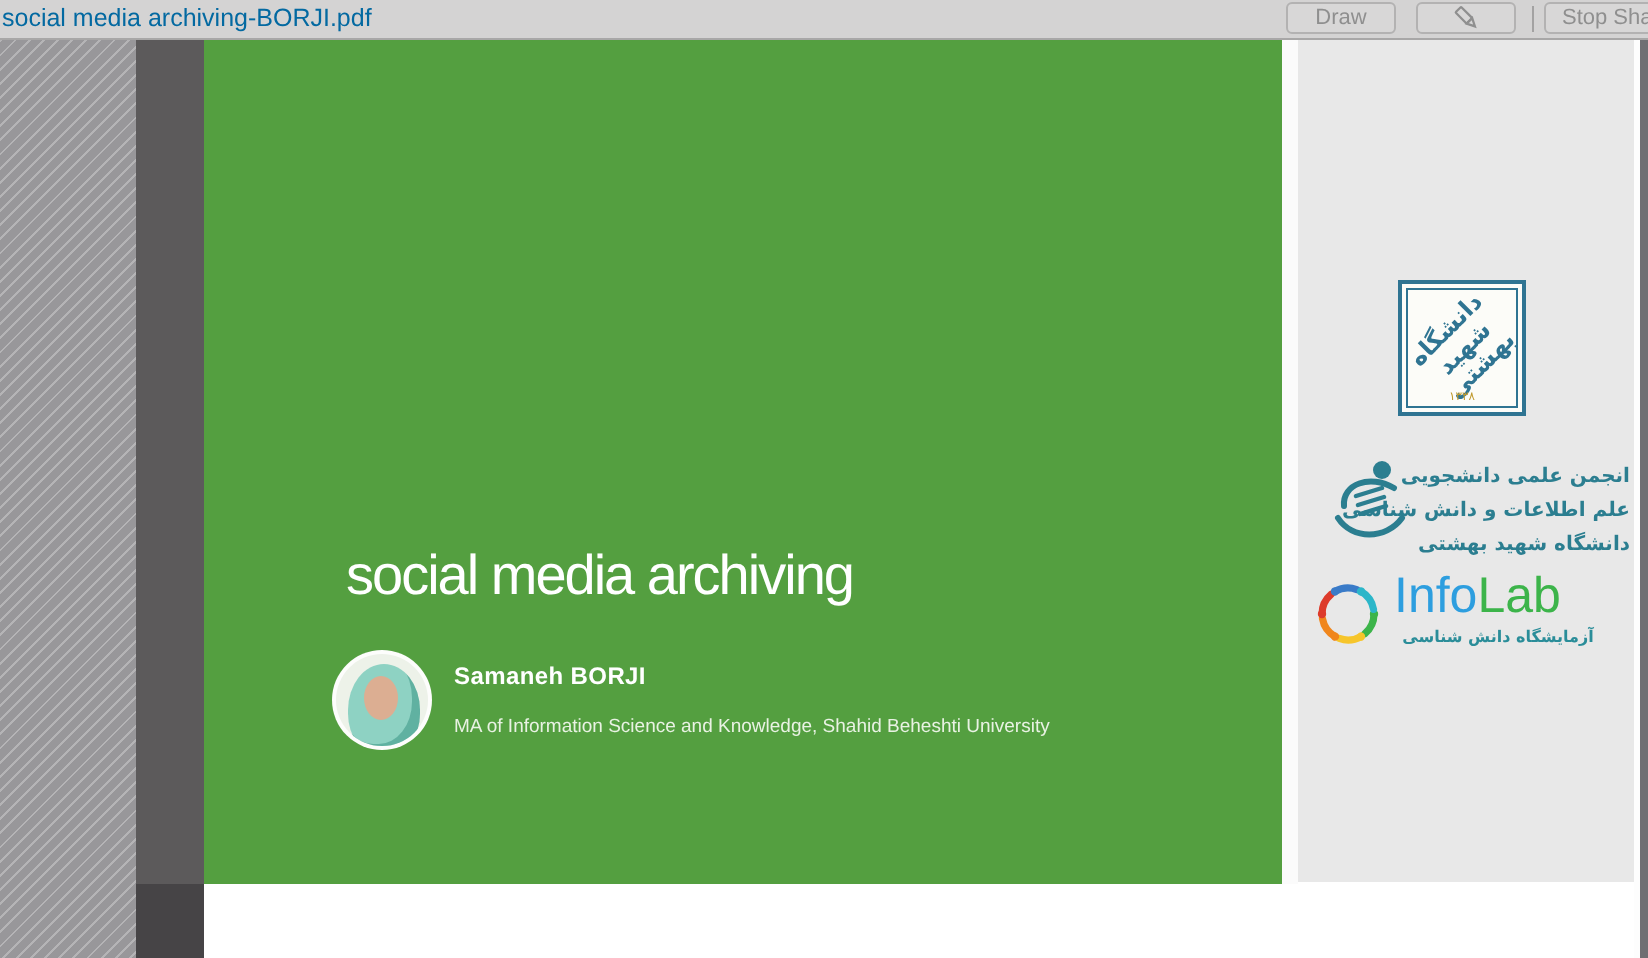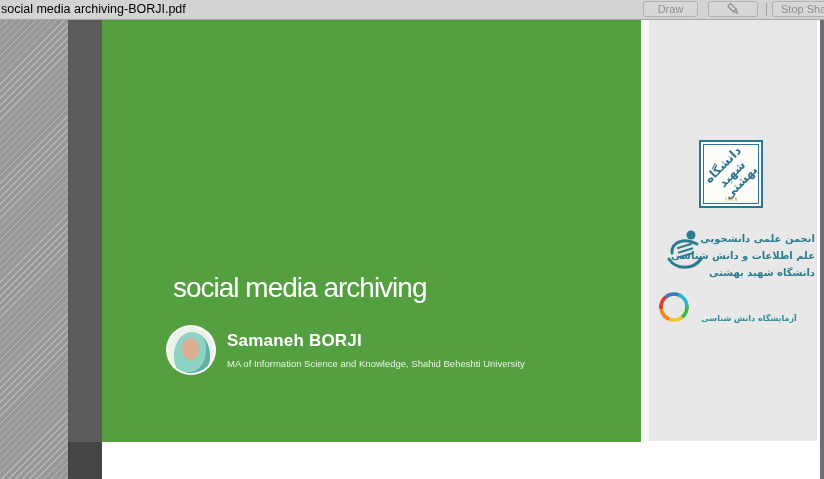--- a/index.html
+++ b/index.html
@@ -2,21 +2,21 @@
 <html><head>
 <meta charset="utf-8">
 <style>
   * { margin:0; padding:0; box-sizing:border-box; }
   html,body { width:824px; height:479px; overflow:hidden; background:#fff;
               font-family:"Liberation Sans", sans-serif; position:relative; }
 
   
   .titlebar { position:absolute; left:0; top:0; width:824px; height:20px;
               background:#d4d3d3; border-bottom:1px solid #a8a7a7; z-index:9; }
-  .filename { position:absolute; left:1px; top:2px; font-size:12.5px; color:#000000;
+  .filename { position:absolute; left:1px; top:2px; font-size:12.5px; color:#0369a1;
               white-space:nowrap; }
   .tb-btn  { position:absolute; top:1px; height:16px; border:1px solid #b3b2b2;
              border-radius:3px; background:rgba(255,255,255,0.10); color:#8f8f8f;
              font-size:11px; line-height:14px; text-align:center; cursor:default; }
   .btn-draw { left:643px; width:55px; }
   .btn-pen  { left:708px; width:50px; }
   .tb-sep   { position:absolute; left:766px; top:3px; width:1px; height:13px; background:#a3a2a2; }
   .btn-stop { left:772px; width:120px; text-align:left; padding-left:8px; }
 
   
@@ -42,21 +42,21 @@
                  letter-spacing:-1px; white-space:nowrap; }
   .avatar { position:absolute; left:64px; top:305px; width:50px; height:50px;
             border-radius:50%; background:#edf2e9; border:2px solid rgba(255,255,255,0.85);
             overflow:hidden; }
   .hijab  { position:absolute; left:6px; top:5px; width:36px; height:46px;
             border-radius:50% 50% 46% 46%; background:#8ed2c3;
             box-shadow:inset -4px -6px 0 rgba(58,150,133,0.55); }
   .face   { position:absolute; left:14px; top:11px; width:17px; height:22px;
             border-radius:50%; background:#dcae92; }
   .author-name { position:absolute; left:125px; top:311px; color:#ffffff;
-                 font-size:17px; font-weight:bold; letter-spacing:0.2px; }
+                 font-size:12px; font-weight:bold; letter-spacing:0.2px; }
   .author-sub  { position:absolute; left:125px; top:338px; color:#e9f2e3;
                  font-size:9.5px; }
 
   
   .fa { font-family:"DejaVu Sans", sans-serif; }
 
   .seal { position:absolute; left:50px; top:120px; width:64px; height:68px;
           border:2px solid #2f7492; background:#fcfcf8; padding:2px; }
   .seal-inner { width:100%; height:100%; border:1px solid #2f7492; position:relative; overflow:hidden; }
   .seal-text  { position:absolute; left:-8px; top:10px; width:72px;
@@ -166,16 +166,19 @@
         <g transform="rotate(240 19 19)" stroke="#3a7bc8" fill="#3a7bc8">
           <path d="M32 19 A 13 13 0 0 1 27.4 28.9" stroke-width="3.6" fill="none" stroke-linecap="round"></path>
           <circle cx="32" cy="19" r="2.1" stroke="none"></circle>
         </g>
         <g transform="rotate(300 19 19)" stroke="#2bb6c9" fill="#2bb6c9">
           <path d="M32 19 A 13 13 0 0 1 27.4 28.9" stroke-width="3.6" fill="none" stroke-linecap="round"></path>
           <circle cx="32" cy="19" r="2.1" stroke="none"></circle>
         </g>
       </svg>
     </span>
+    <div class="il-name">
+      <span class="il-info">Info</span><span class="il-lab">Lab</span>
+    </div>
     <div class="il-cap fa">آزمایشگاه دانش شناسی</div>
   </div>
 
 </div>
 
 </body></html>

